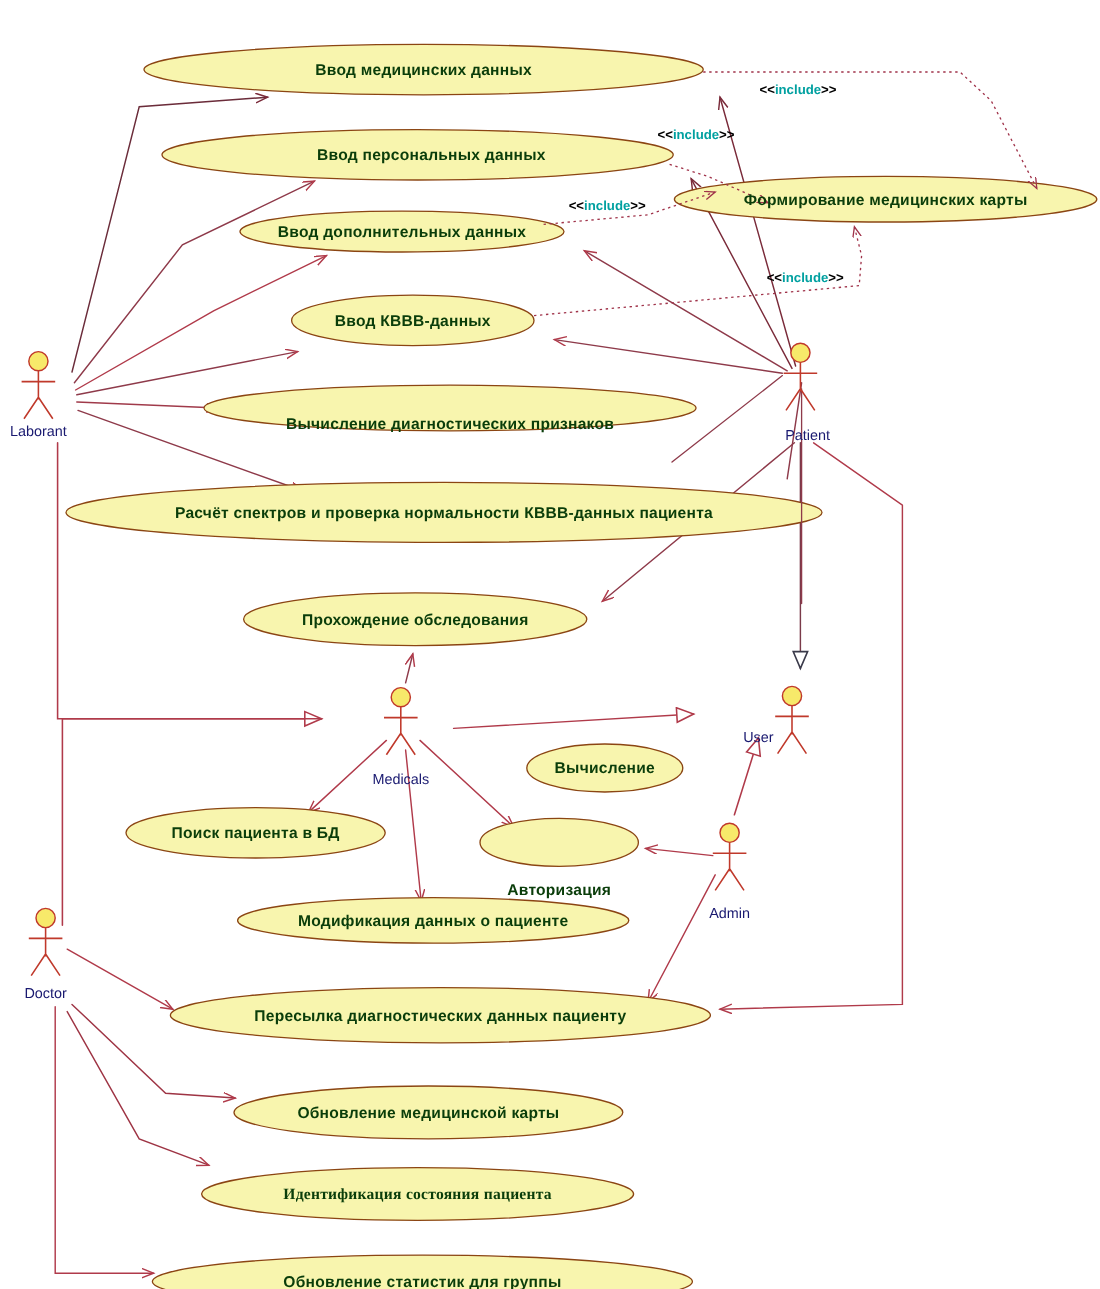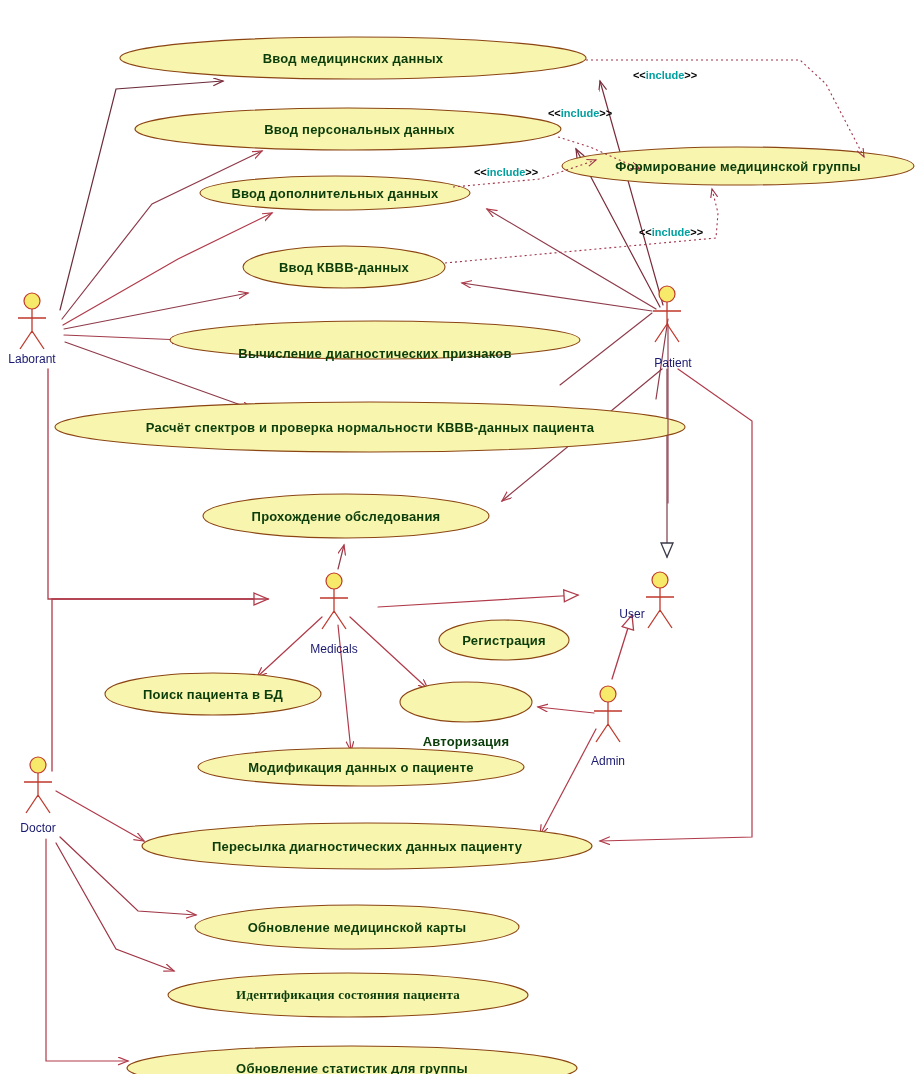--- a/index.html
+++ b/index.html
@@ -189,27 +189,27 @@
           <circle cx="38" cy="736" r="8" fill="#f7e96a" stroke="#c0392b" stroke-width="1.2"></circle>
           <path d="M38,744 L38,768 M24,753 L52,753 M38,766 L26,784 M38,766 L50,784" fill="none" stroke="#c0392b" stroke-width="1.3"></path>
         </g>
       </g>
 
   </svg>
 
   <div id="uc-text-layer">
       <div class="uc-label" style="left: 353px; top: 29px;">Ввод медицинских данных</div>
       <div class="uc-label" style="left: 348px; top: 100px; padding-left: 23px;">Ввод персональных данных</div>
-      <div class="uc-label" style="left: 738px; top: 137px;">Формирование медицинской группы</div>
+      <div class="uc-label" style="left: 738px; top: 137px;">Формирование медицинских карты</div>
       <div class="uc-label" style="left: 335px; top: 164px;">Ввод дополнительных данных</div>
       <div class="uc-label" style="left: 344px; top: 238px;">Ввод КВВВ-данных</div>
       <div class="uc-label" style="left: 375px; top: 324px; text-align: center;">Вычисление диагностических признаков</div>
       <div class="uc-label" style="left: 370px; top: 398px;">Расчёт спектров и проверка нормальности КВВВ-данных пациента</div>
       <div class="uc-label" style="left: 346px; top: 487px;">Прохождение обследования</div>
-      <div class="uc-label" style="left: 504px; top: 611px;">Регистрация</div>
+      <div class="uc-label" style="left: 504px; top: 611px;">Вычисление</div>
       <div class="uc-label" style="left: 213px; top: 665px;">Поиск пациента в БД</div>
       <div class="uc-label" style="left: 466px; top: 712px;">Авторизация</div>
       <div class="uc-label" style="left: 361px; top: 738px;">Модификация данных о пациенте</div>
       <div class="uc-label" style="left: 367px; top: 817px;">Пересылка диагностических данных пациенту</div>
       <div class="uc-label" style="left: 357px; top: 898px;">Обновление медицинской карты</div>
       <div class="uc-label" style="left: 348px; top: 966px; font-family: Liberation Serif, serif;">Идентификация состояния пациента</div>
       <div class="uc-label" style="left: 352px; top: 1039px;">Обновление статистик для группы</div>
     </div>
   <div id="actor-text-layer">
       <div class="actor-label" style="left: 32px; top: 323px;">Laborant</div>

